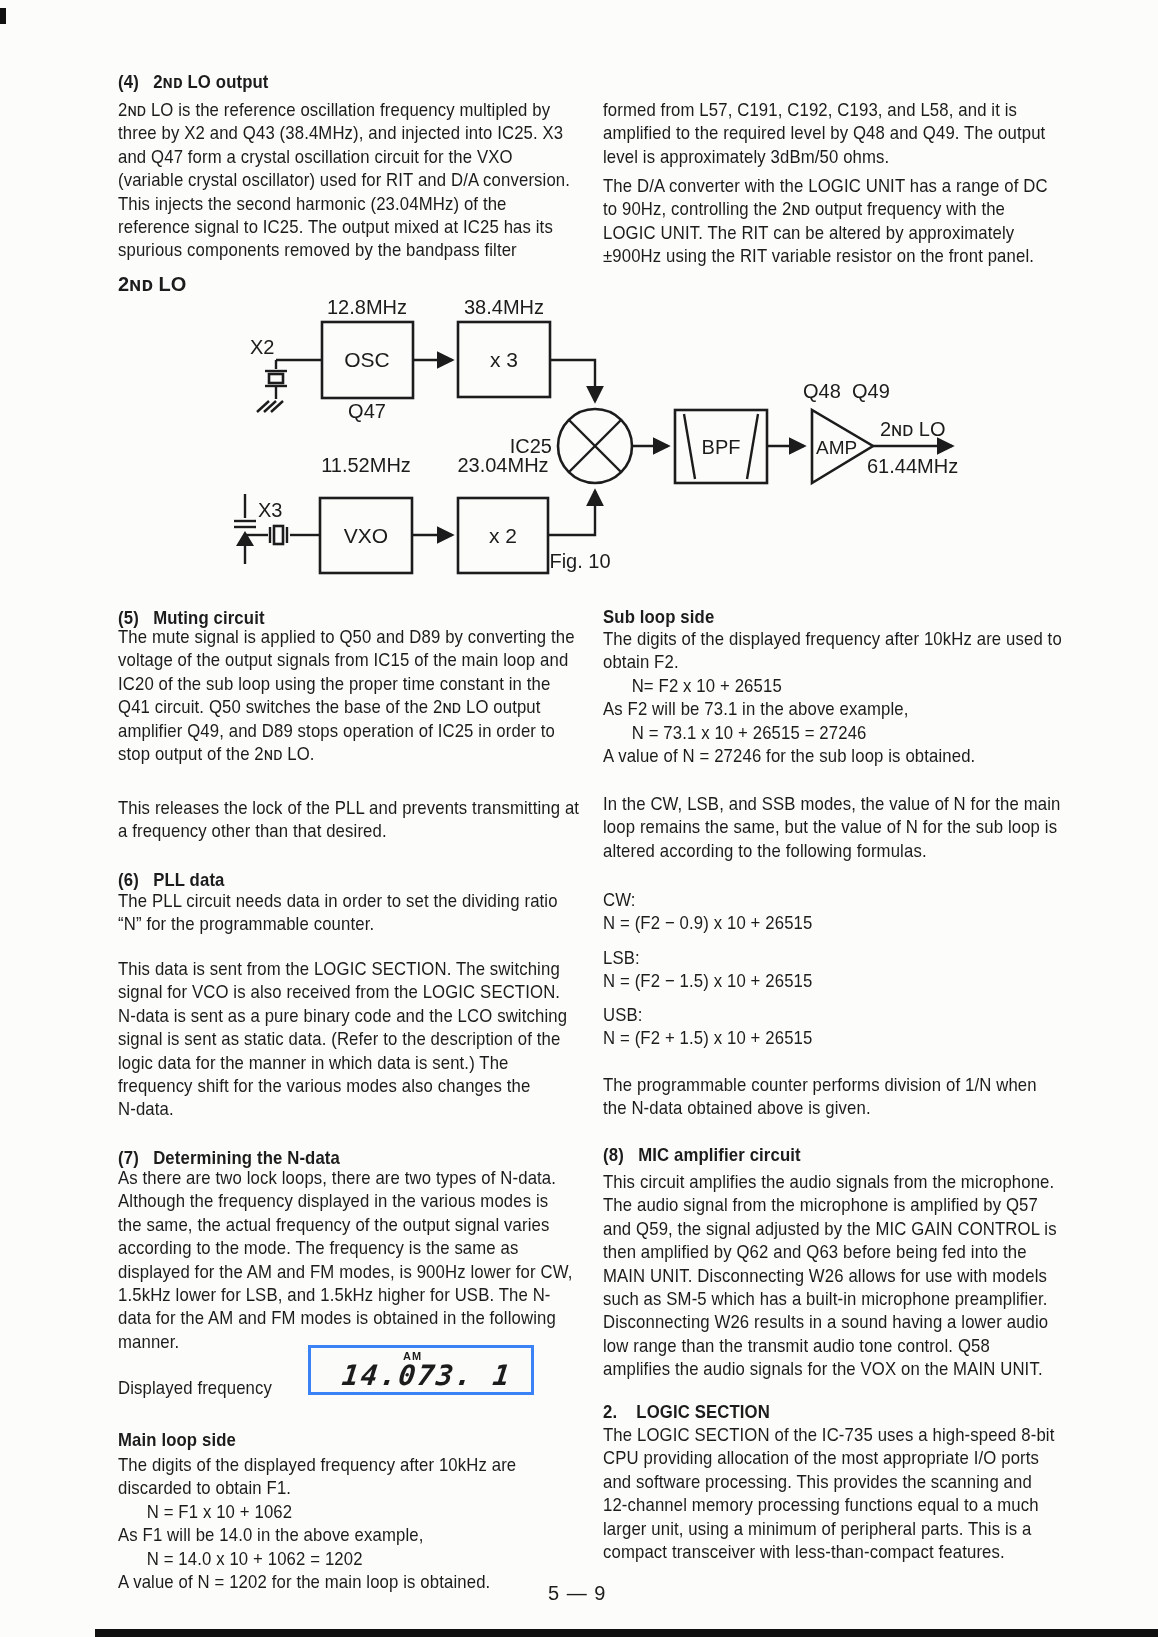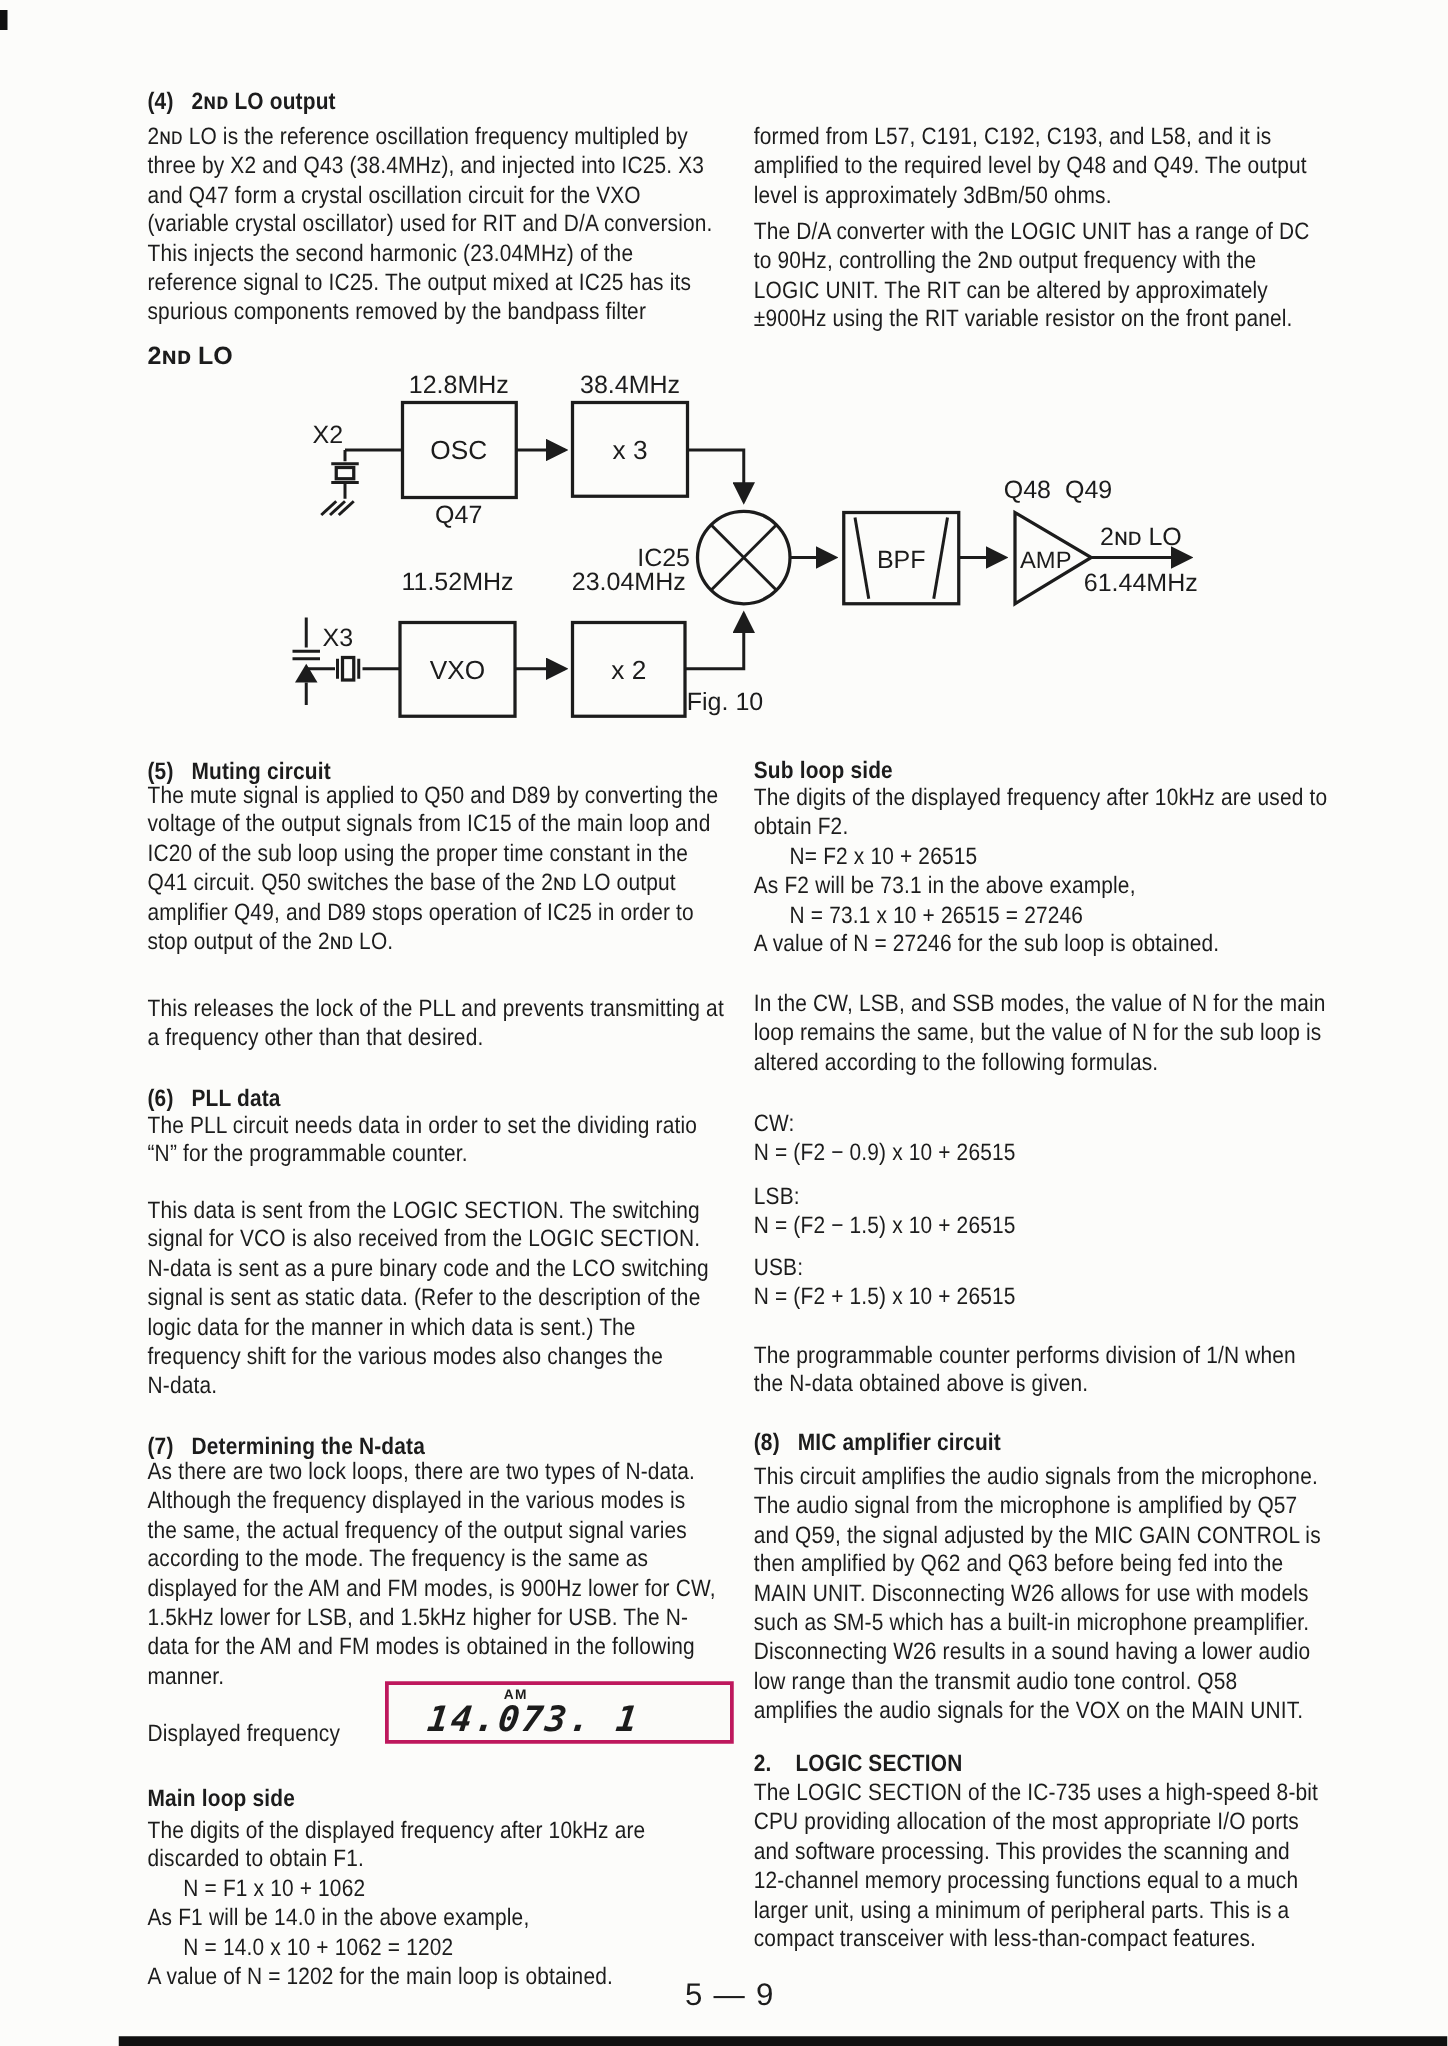--- a/index.html
+++ b/index.html
@@ -14,33 +14,33 @@
     transform:scaleX(0.88);transform-origin:0 0;
   }
   .bold{font-weight:bold;}
   .diagram-svg{position:absolute;left:100px;top:270px;}
   .diagram-svg text{fill:#1c1c1c;font-size:20px;}
   .diagram-svg .dtb{font-weight:bold;}
   .diagram-svg .big{font-size:21px;}
   .ln{stroke:#1c1c1c;stroke-width:2.4;fill:none;}
   .bx{stroke:#1c1c1c;stroke-width:2.6;fill:none;}
   .lcd-box{
-    position:absolute;left:308px;top:1345px;width:279px;height:50px;
-    border:3px solid #be185d;background:#fbfbf9;box-sizing:border-box;
+    position:absolute;left:308px;top:1345px;width:226px;height:50px;
+    border:3px solid #3b82f6;background:#fbfbf9;box-sizing:border-box;
   }
   .lcd-mode{
     position:absolute;left:92px;top:2px;
     font-size:11px;font-weight:bold;letter-spacing:1px;
   }
   .lcd-digits{
     position:absolute;left:16px;top:11px;width:200px;text-align:center;
     font-family:"DejaVu Sans Mono",monospace;font-style:italic;font-weight:bold;
     font-size:28px;letter-spacing:2px;transform:skewX(-7deg);
   }
-  .page-number{position:absolute;left:548px;top:1582px;font-size:25px;letter-spacing:1px;}
+  .page-number{position:absolute;left:548px;top:1582px;font-size:20px;letter-spacing:1px;}
   .corner-mark{position:absolute;left:0;top:8px;width:6px;height:16px;background:#111;}
   .bottom-bar{position:absolute;left:95px;top:1629px;width:1063px;height:8px;background:#101010;}
 </style>
 </head>
 <body>
 
 <div class="corner-mark"></div>
 
 <div class="blk bold" style="left:118px;top:70px;">(4)   2ɴᴅ LO output</div>
 <div class="blk" style="left:118px;top:98px;">2ɴᴅ LO is the reference oscillation frequency multipled by

